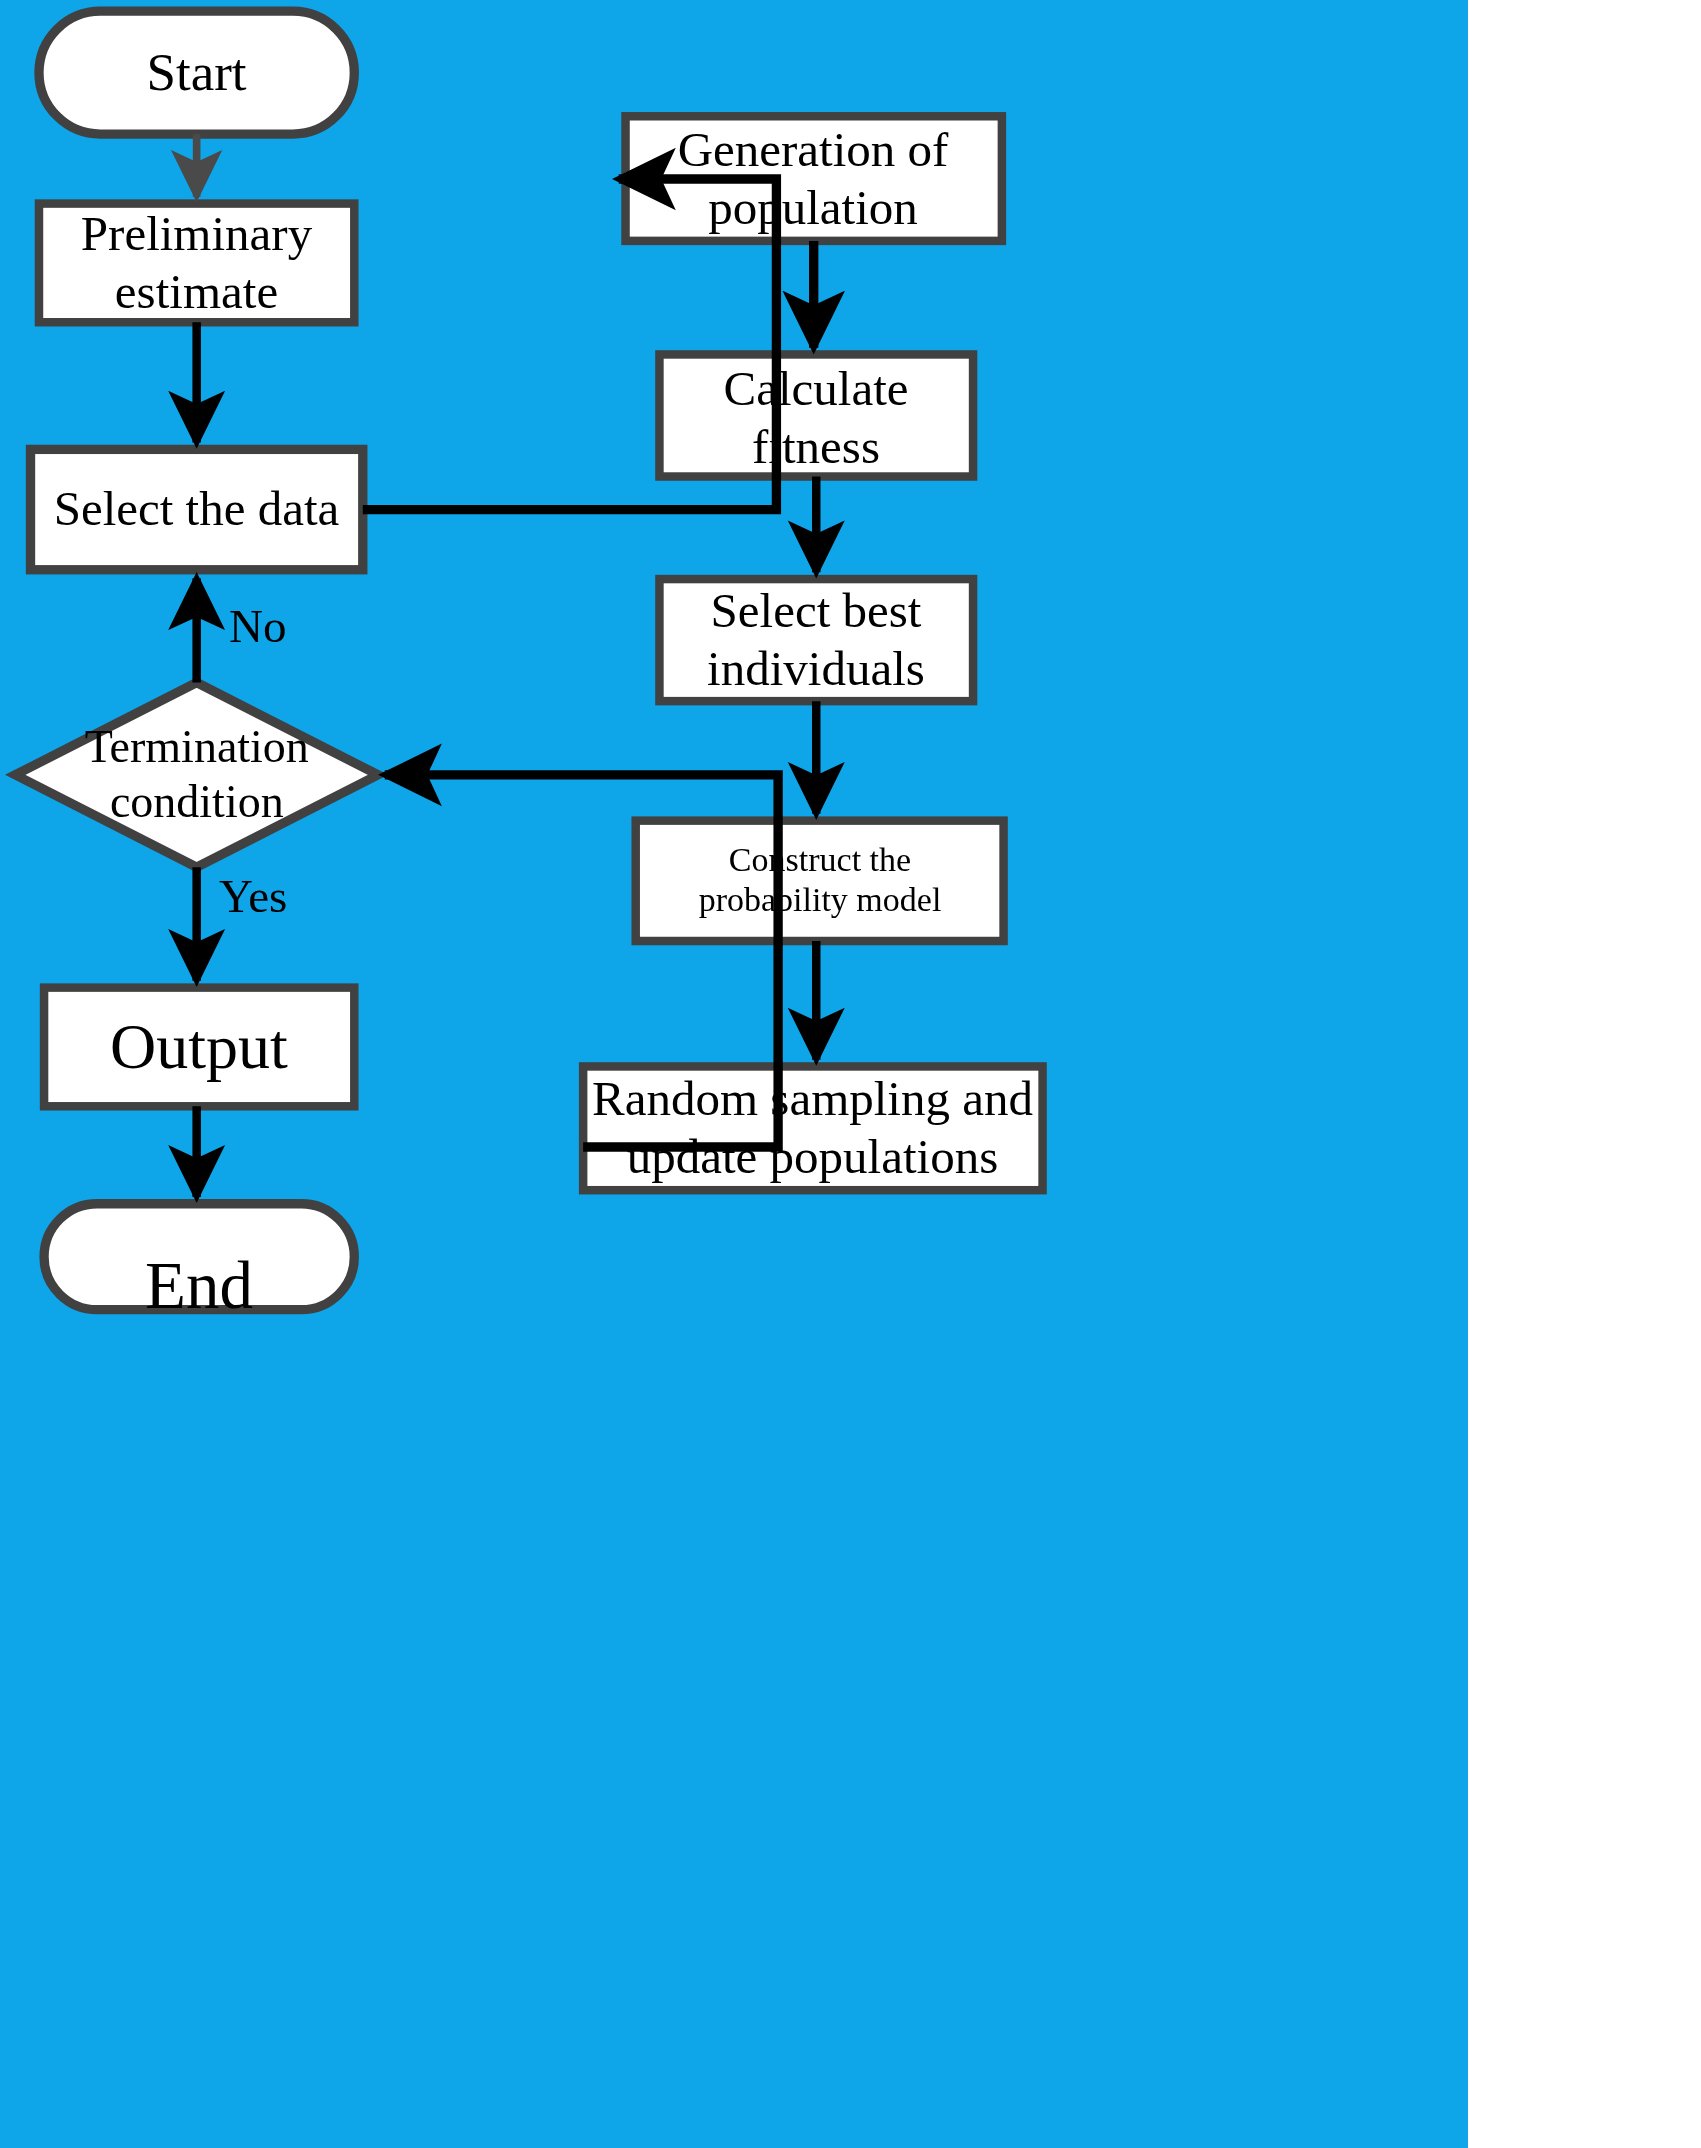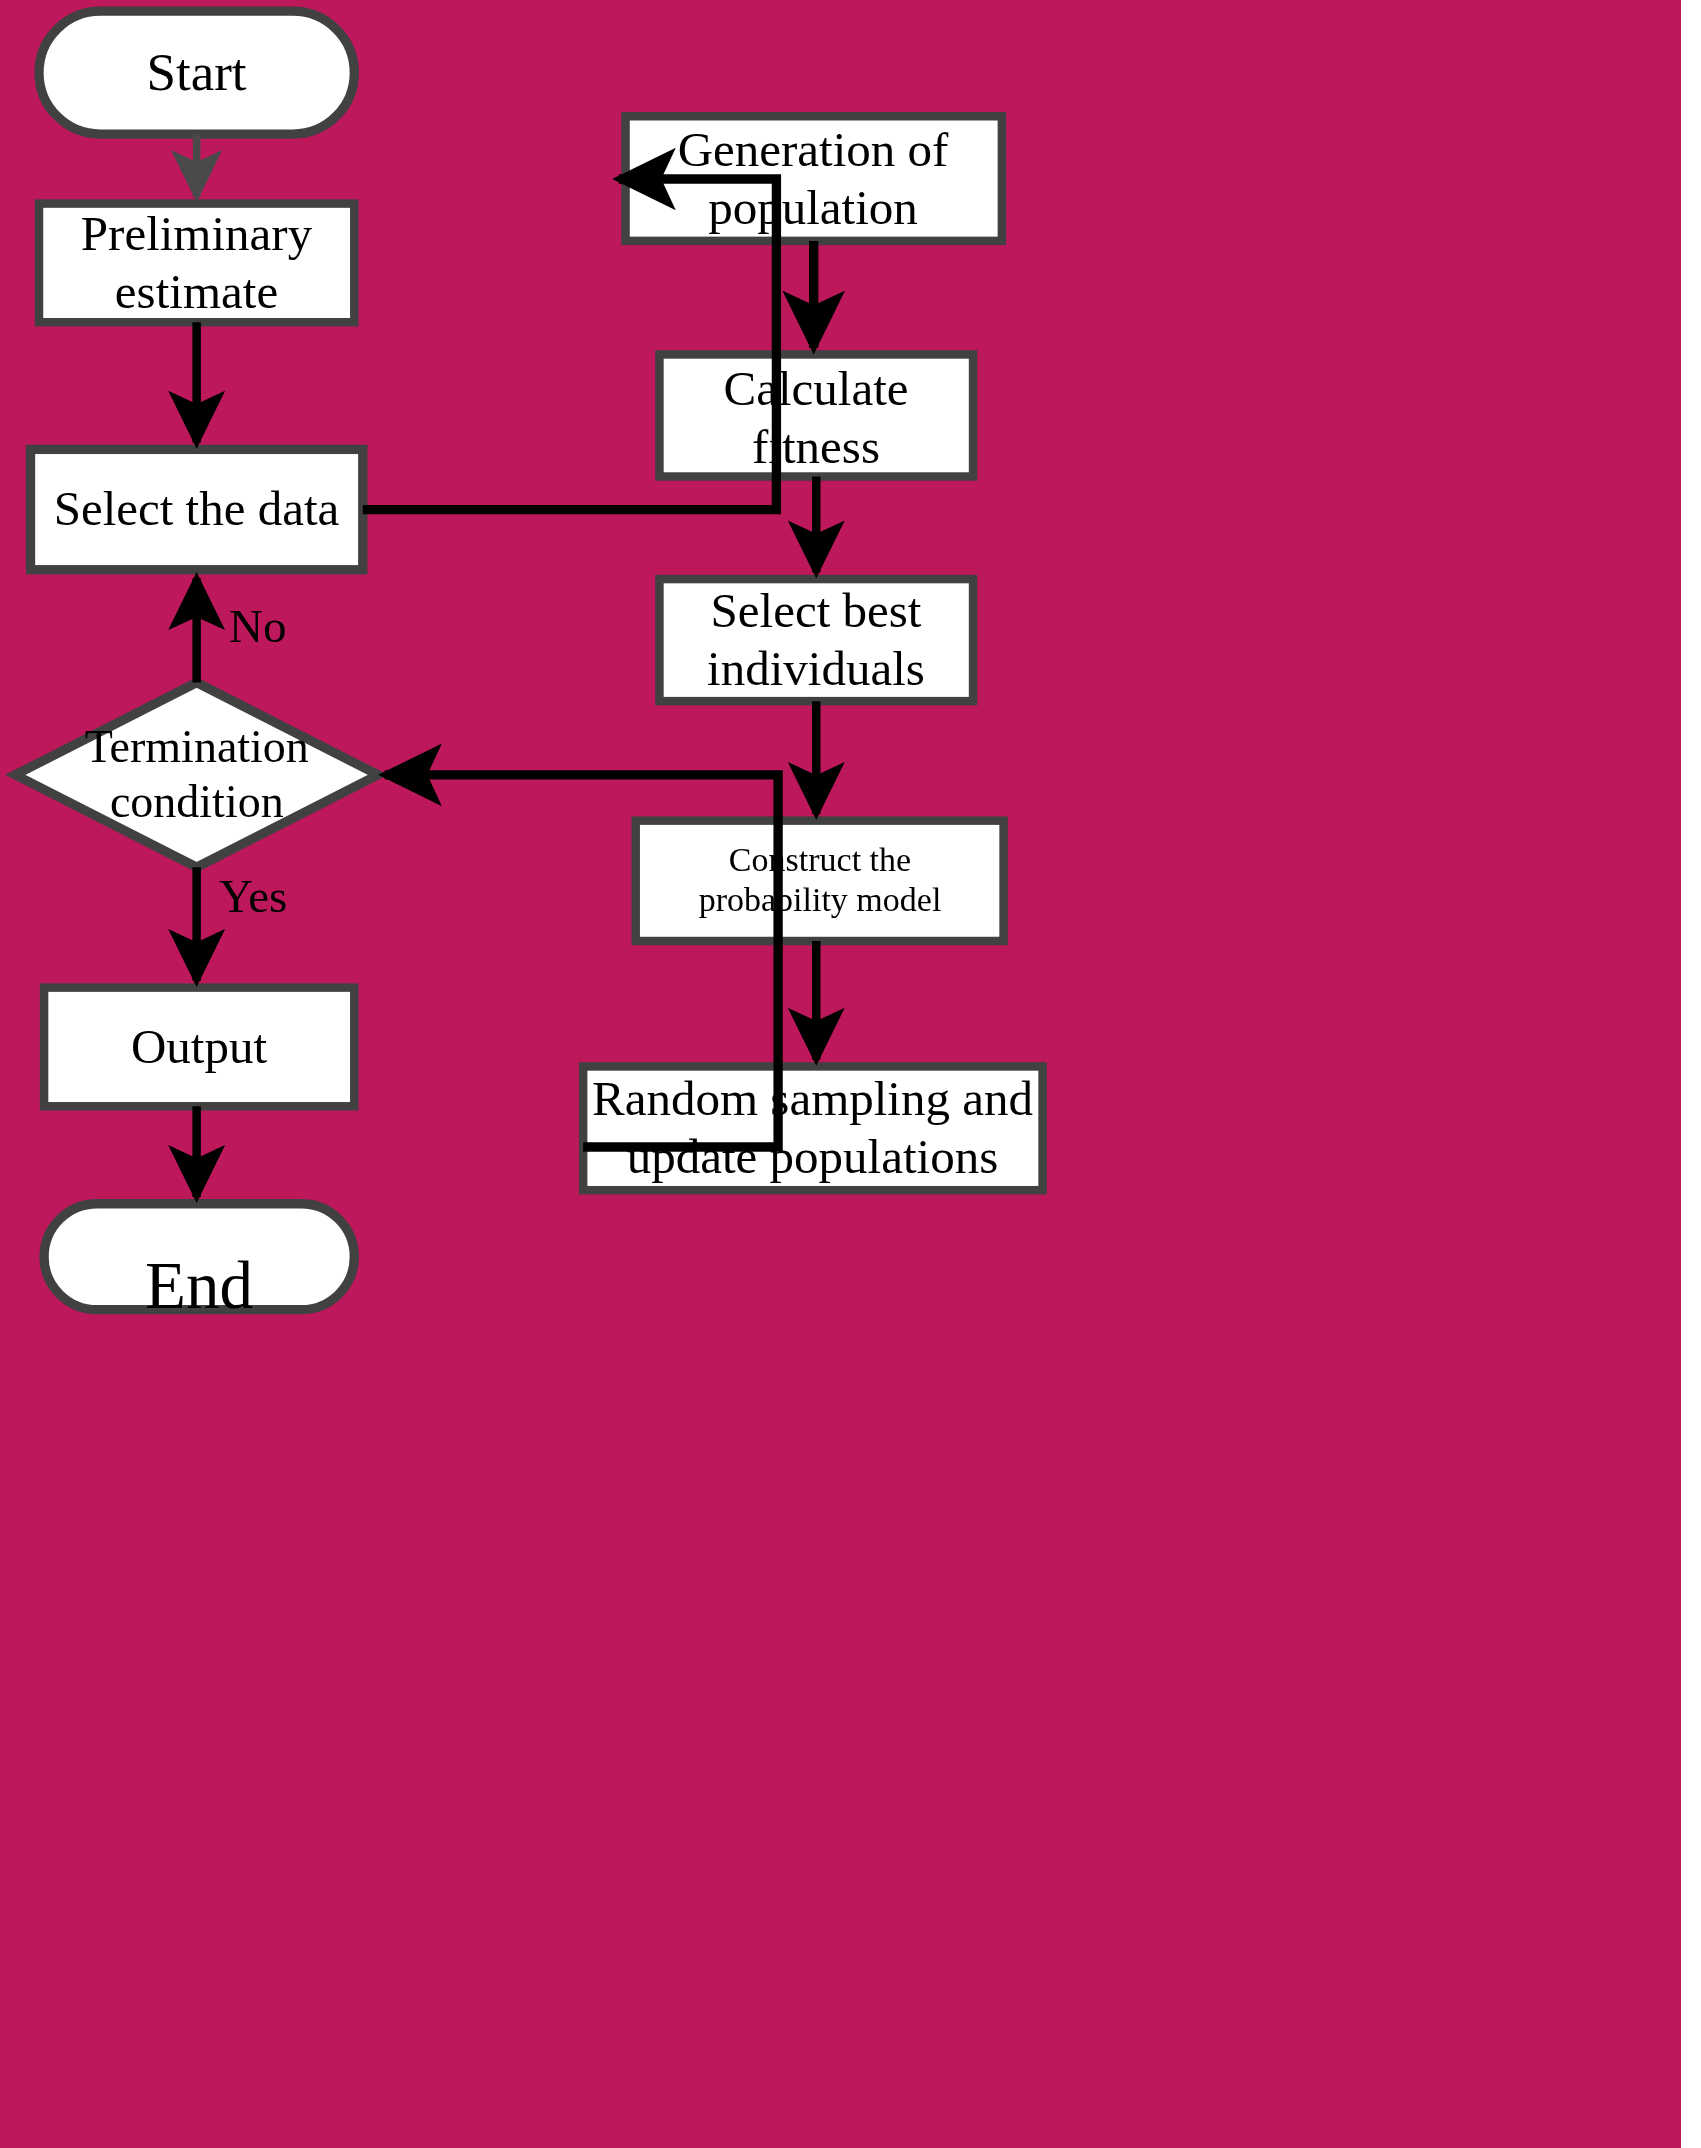--- a/index.html
+++ b/index.html
@@ -2,23 +2,23 @@
 <html style="font-size:13.6px"><head>
 <meta charset="utf-8">
 <style>
   html, body {
     margin: 0;
     padding: 0;
     background: #ffffff;
   }
   #canvas {
     position: relative;
-    width: 1681px;
+    width: 1468px;
     height: 2149px;
-    background: #be185d;
+    background: #0ea5e9;
     overflow: hidden;
   }
   #flow-svg {
     position: absolute;
     top: 0;
     left: 0;
     width: 1702px;
     height: 2149px;
   }
   .node-label {
@@ -111,21 +111,21 @@
 
   <div class="node-label" style="left:30.5px; top:449px; width:332px; height:120px; font-size:49px;text-align:center;">
     <span>Select the data</span>
   </div>
 
   <div class="node-label" style="left:15.3px; top:682px; width:363px; height:185px; font-size:46px;">
     <span>Termination
 condition</span>
   </div>
 
-  <div class="node-label" style="left:44px; top:987px; width:310px; height:119px; font-size:49px;">
+  <div class="node-label" style="left:44px; top:987px; width:310px; height:119px; font-size:64px;">
     <span>Output</span>
   </div>
 
   <div class="node-label" style="left:44px; top:1233px; width:310px; height:106px; font-size:67px;">
     <span>End</span>
   </div>
 
   <div class="node-label" style="left:625px; top:116px; width:376px; height:125px; font-size:49px;">
     <span>Generation of
 population</span>

